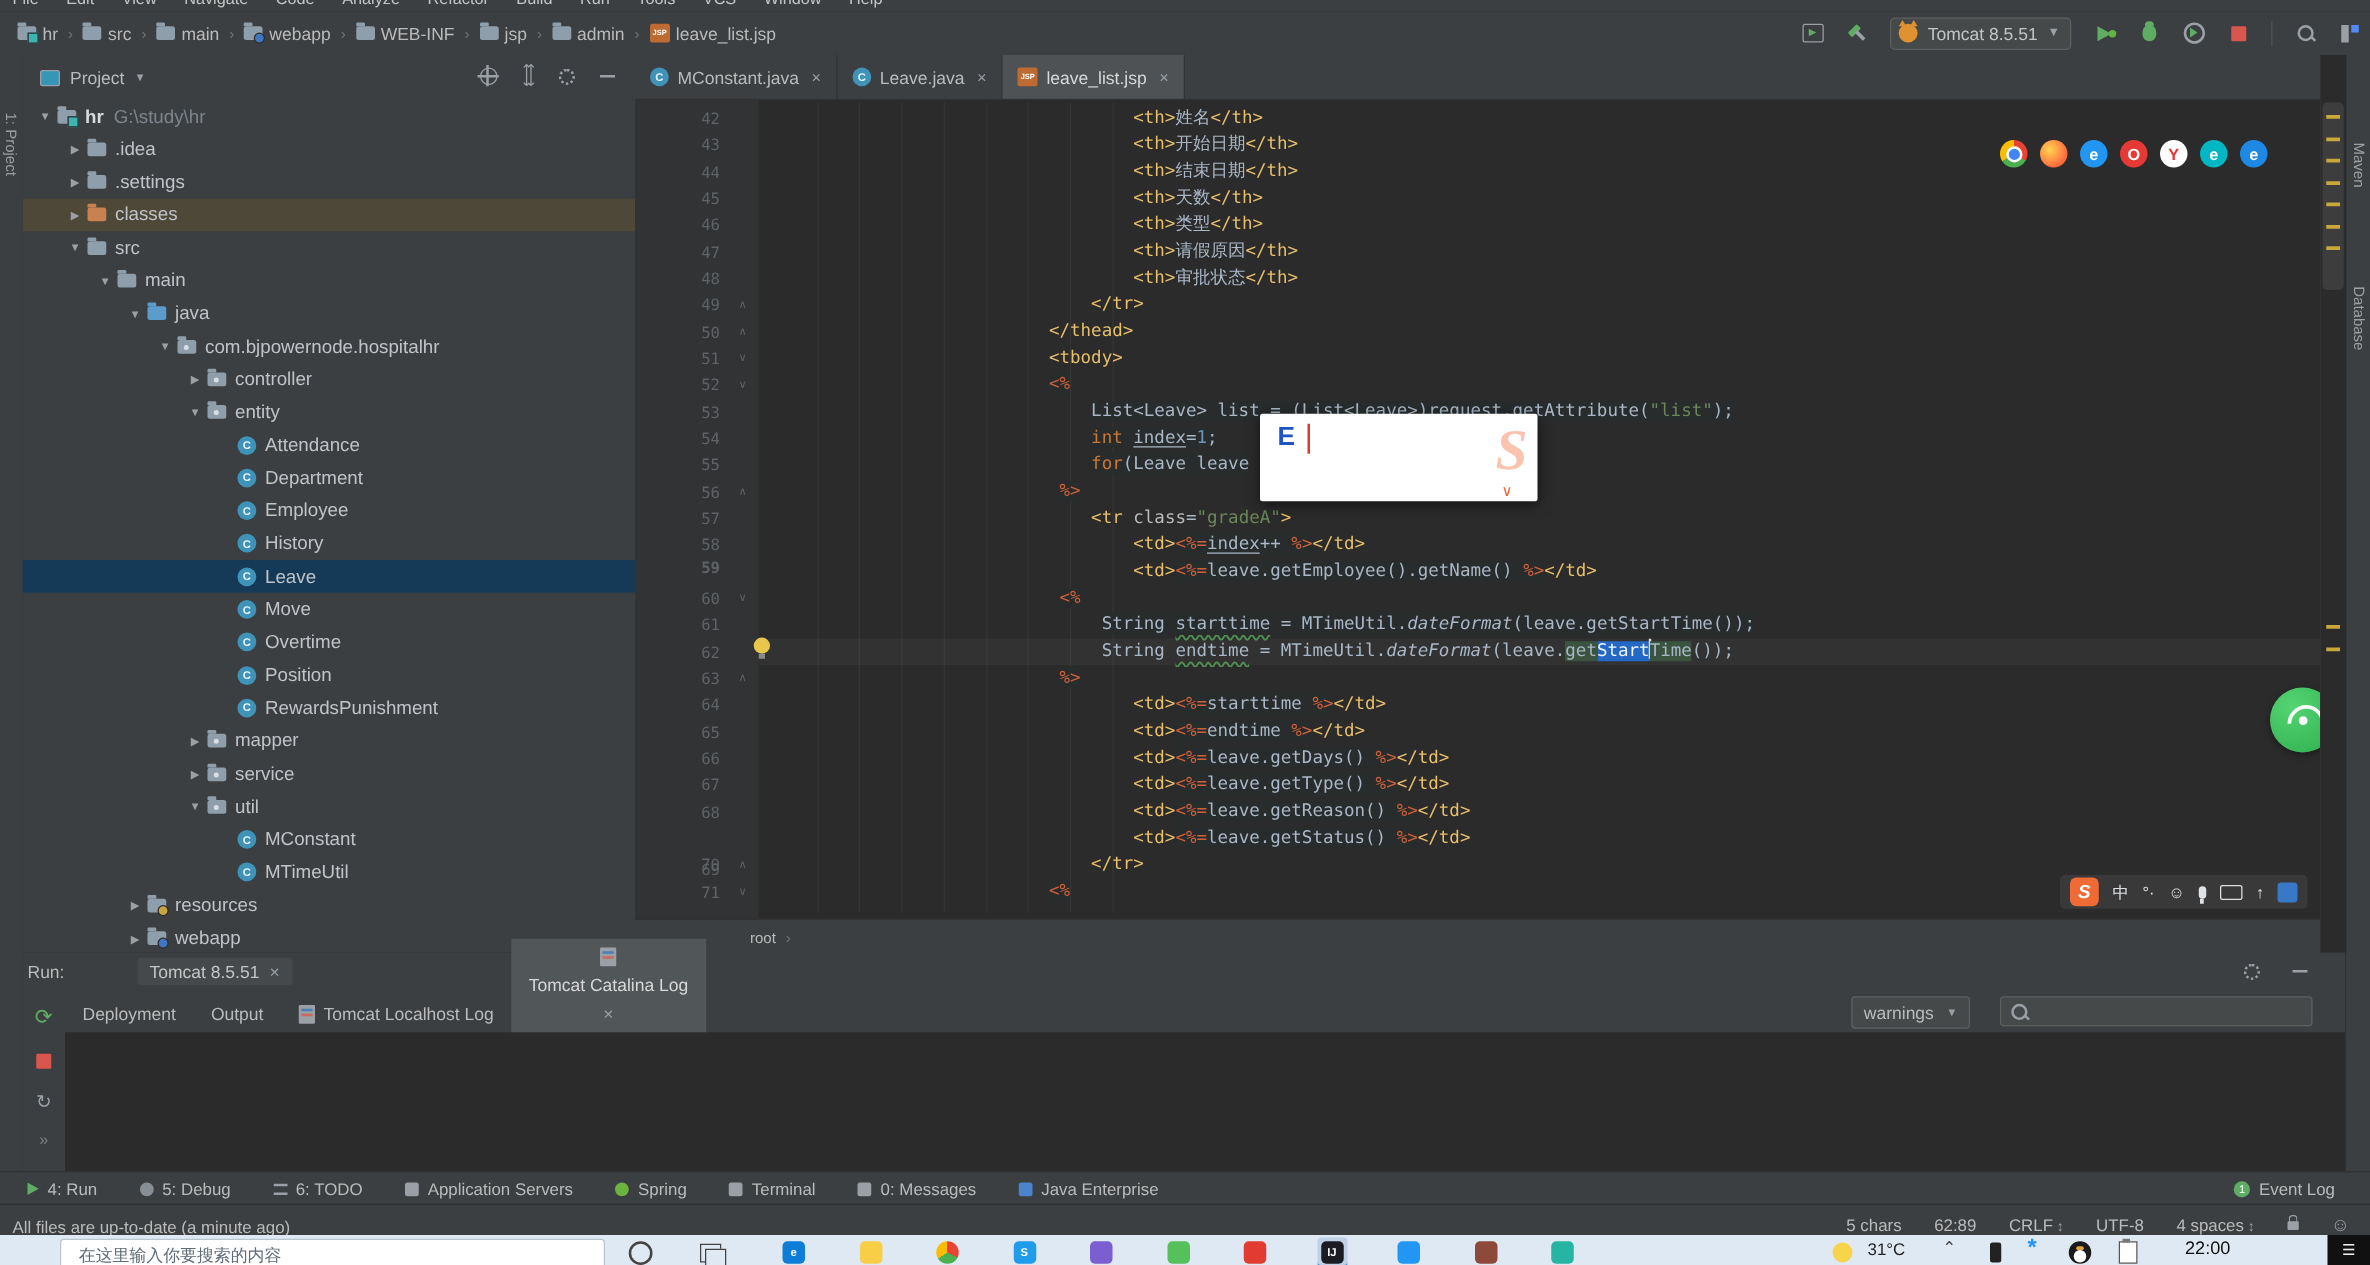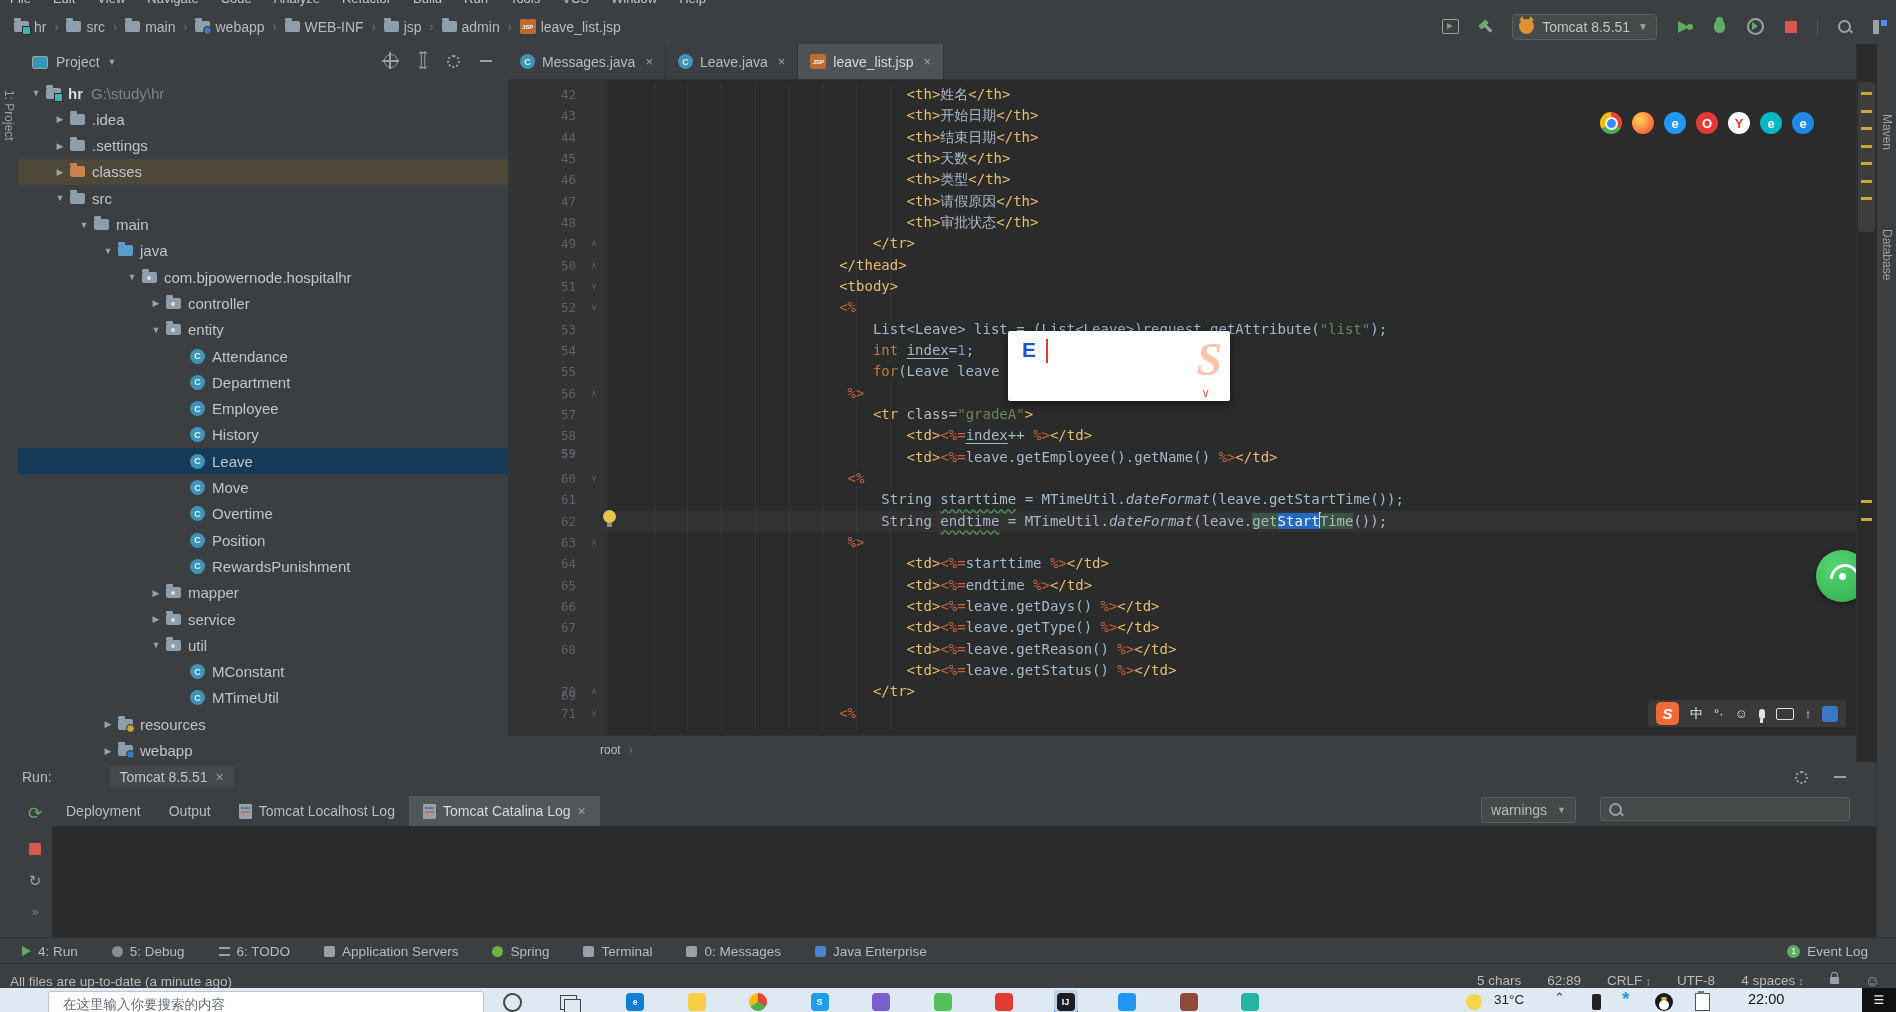--- a/index.html
+++ b/index.html
@@ -130,21 +130,21 @@
   #thumb{position:absolute;left:1px;top:38px;width:17px;height:150px;background:rgba(180,180,180,0.14);border-radius:4px;}
   
   #ecrumbs{left:508px;top:735px;width:1348px;height:27px;background:#3c3f41;border-top:1px solid #323232;
            display:flex;align-items:center;color:#bbbbbb;font-size:12px;}
   
   #run-head{left:18px;top:762px;width:1858px;height:30px;background:#3c3f41;display:flex;align-items:center;}
   #run-session{display:flex;align-items:center;gap:8px;background:#45494b;border-radius:3px;padding:3px 10px;margin-left:58px;font-size:14px;color:#c5c5c5;}
   #run-right{position:absolute;right:30px;display:flex;gap:26px;align-items:center;}
   #run-tabs{left:52px;top:792px;width:1824px;height:34px;background:#3c3f41;display:flex;align-items:flex-end;}
   .rtab{display:flex;align-items:center;gap:7px;padding:7px 14px;font-size:14px;color:#bbbbbb;}
-  .rtab.active{background:#515658;color:#d8d8d8;}
+  .rtab.active{background:#515658;color:#d8d8d8;flex-direction:column;}
   .logicon{width:13px;height:15px;background:#9aa0a6;border-radius:1px;position:relative;}
   .logicon::before{content:"";position:absolute;left:2px;top:3px;width:9px;height:2px;background:#4b7fb5;}
   .logicon::after{content:"";position:absolute;left:2px;top:7px;width:9px;height:2px;background:#c96a5c;}
   #warnsel{display:flex;align-items:center;gap:10px;background:#45494a;border:1px solid #5e6060;border-radius:3px;height:24px;padding:0 9px;font-size:14px;color:#bbb;}
   #runsearch{display:flex;align-items:center;gap:8px;background:#45494a;border:1px solid #5e6060;border-radius:3px;height:24px;width:250px;padding:0 8px;box-sizing:border-box;}
   #run-lbar{left:18px;top:792px;width:34px;height:145px;background:#3c3f41;}
   .rli{position:absolute;left:8px;width:18px;height:18px;display:flex;align-items:center;justify-content:center;}
   #console{left:52px;top:826px;width:1824px;height:111px;background:#2b2b2b;}
   
   #twbar{left:0;top:937px;width:1896px;height:26px;background:#3c3f41;border-top:1px solid #323232;display:flex;align-items:center;font-size:13.5px;color:#bbbbbb;}
@@ -432,21 +432,21 @@
           <span class="arr">▶</span>
           <span class="icf web"></span>
           <span class="lbl">webapp</span>
         </div>
       </div>
   </div>
 
   <div id="editor-tabs" class="abs">
       <div class="etab">
         <span class="icc">C</span>
-        <span>Messages.java</span>
+        <span>MConstant.java</span>
         <span class="x">×</span>
       </div>
       <div class="etab">
         <span class="icc">C</span>
         <span>Leave.java</span>
         <span class="x">×</span>
       </div>
       <div class="etab active">
         <span class="icjsp">JSP</span>
         <span>leave_list.jsp</span>

